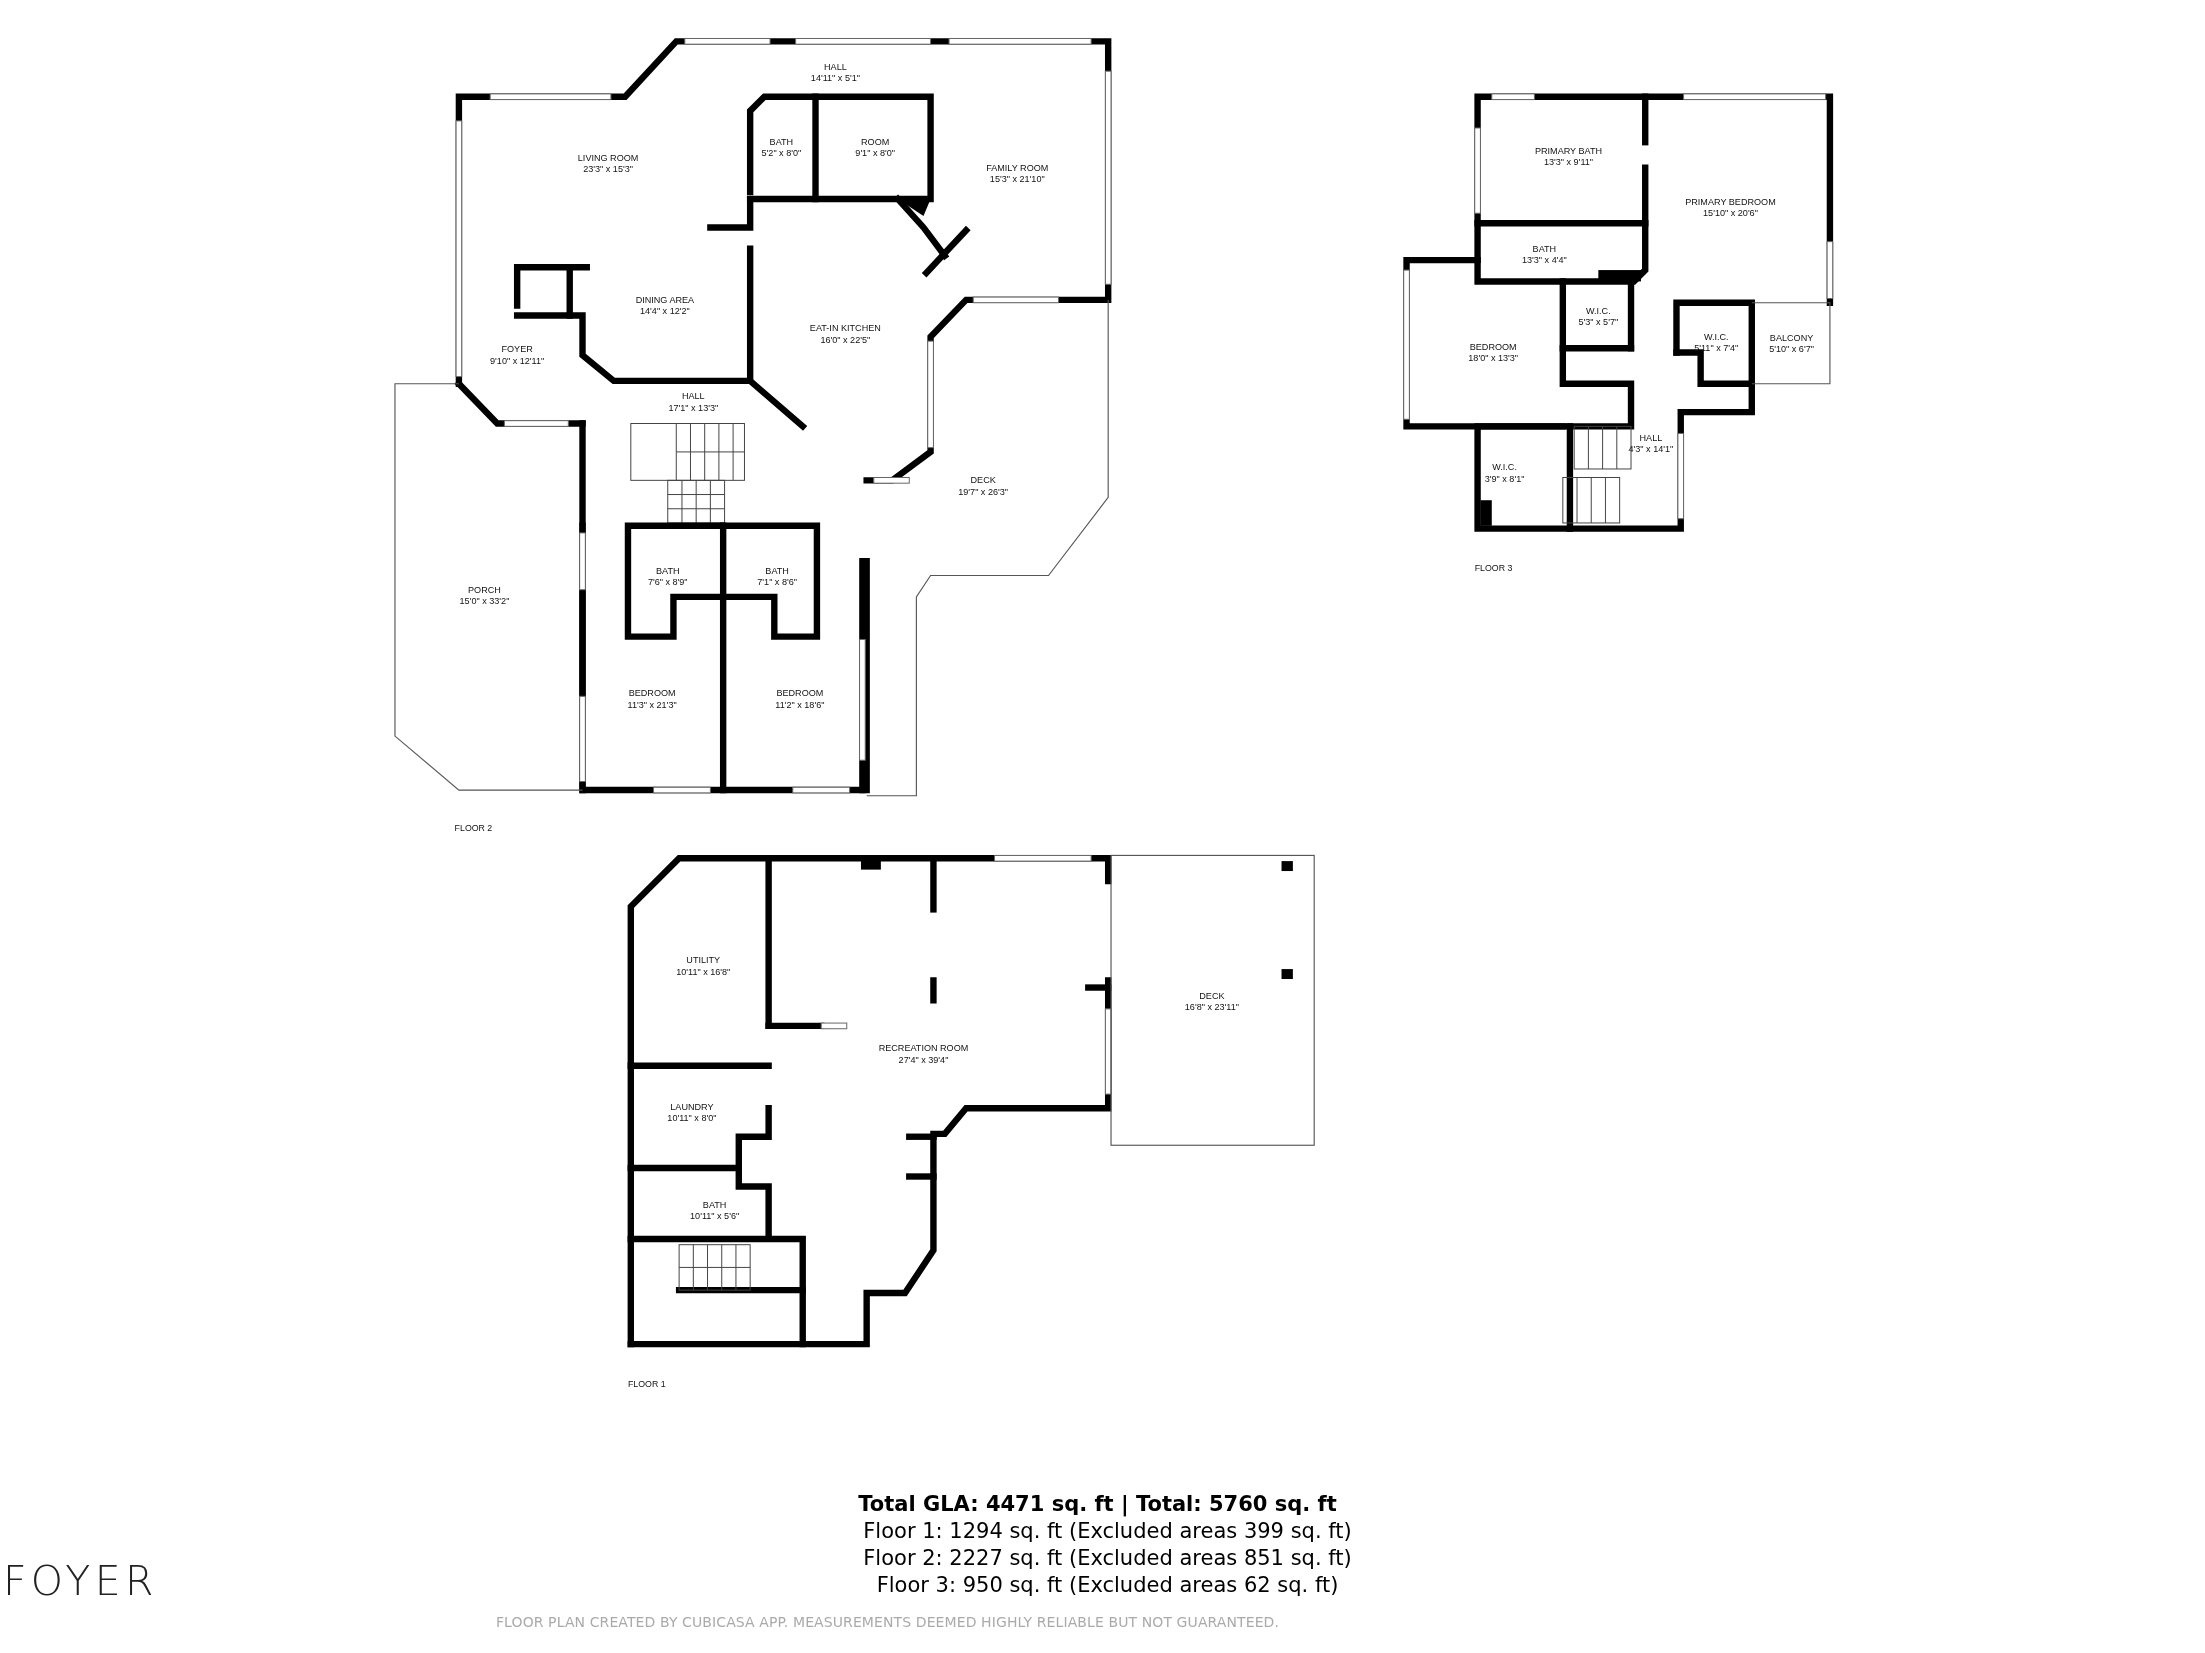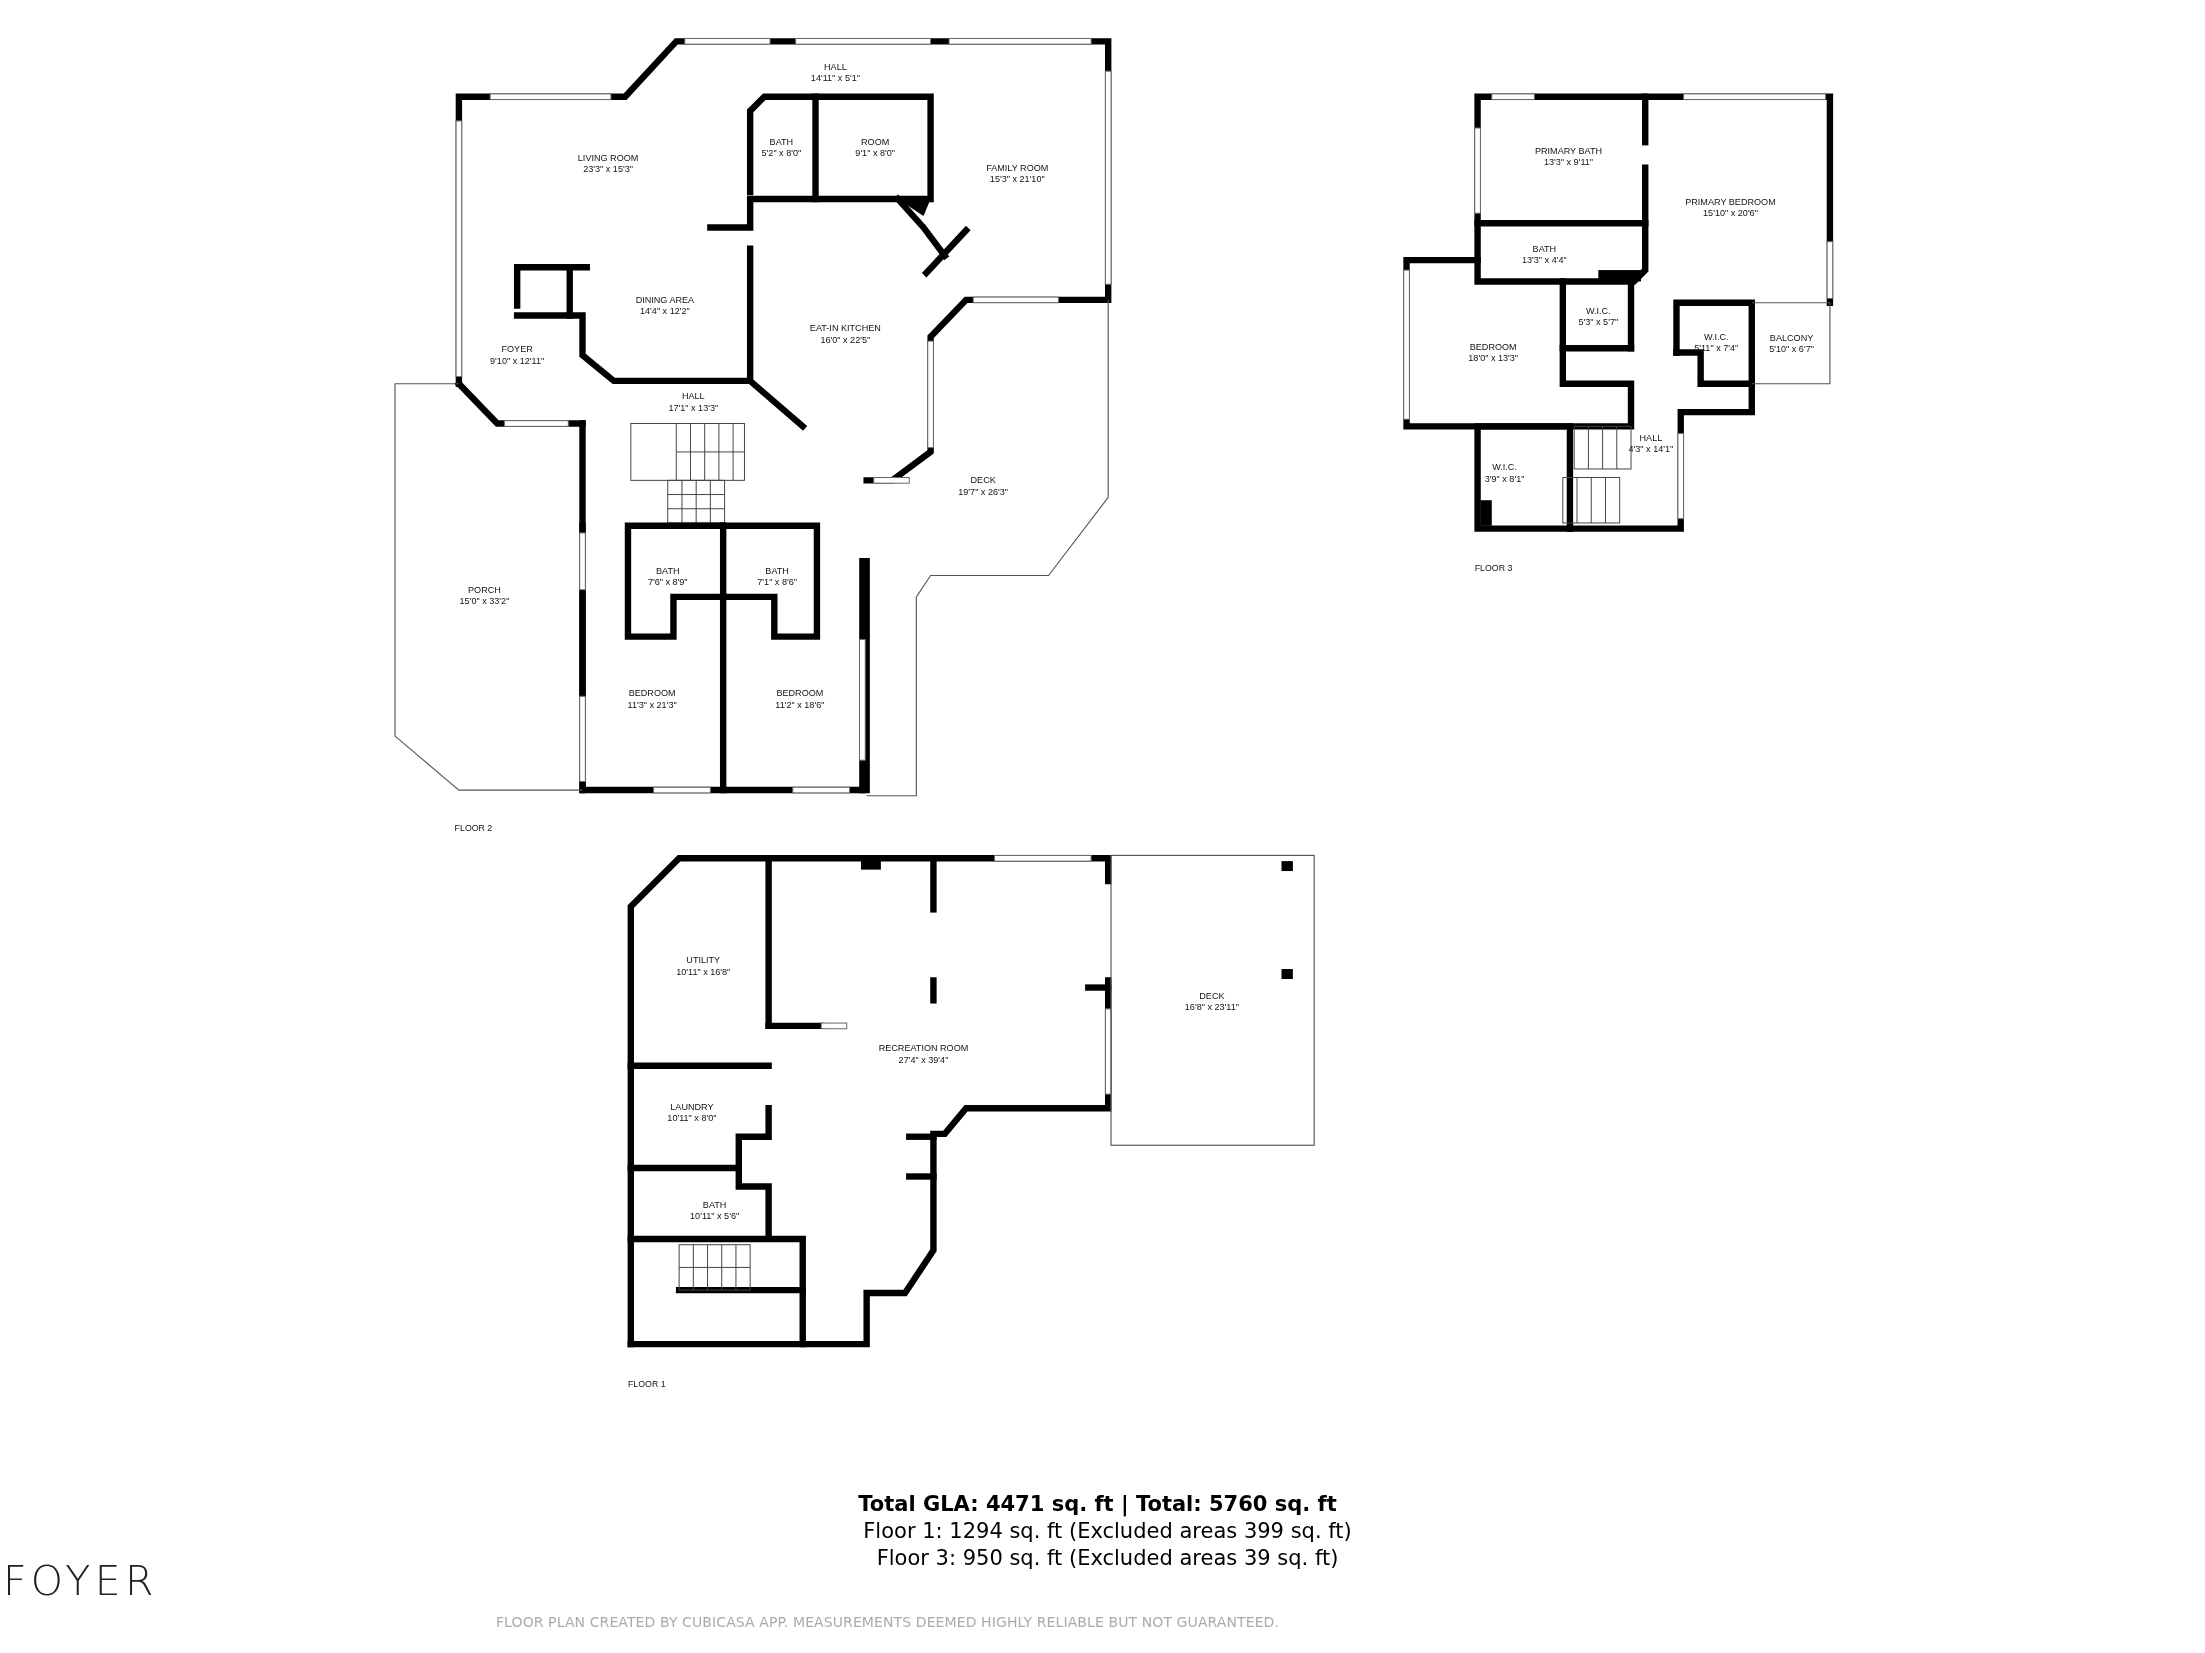--- a/index.html
+++ b/index.html
@@ -216,19 +216,20 @@
     <text class="room-dim" x="487" y="789"><tspan>10'11" x 8'0"</tspan></text>
     <text class="room-name" x="503" y="850"><tspan>BATH</tspan></text>
     <text class="room-dim" x="503" y="858"><tspan>10'11" x 5'6"</tspan></text>
     <text class="floor-label" x="442" y="976"><tspan>FLOOR 1</tspan></text>
   </g>
 </svg>
 
 <div class="summary">
   <div class="total">Total GLA: 4471 sq. ft | Total: 5760 sq. ft</div>
   <div class="line">Floor 1: 1294 sq. ft (Excluded areas 399 sq. ft)</div>
-  <div class="line">Floor 3: 950 sq. ft (Excluded areas 39 sq. ft)</div>
+  <div class="line">Floor 2: 2227 sq. ft (Excluded areas 851 sq. ft)</div>
+  <div class="line">Floor 3: 950 sq. ft (Excluded areas 62 sq. ft)</div>
 </div>
 
 <div class="disclaimer">FLOOR PLAN CREATED BY CUBICASA APP. MEASUREMENTS DEEMED HIGHLY RELIABLE BUT NOT GUARANTEED.</div>
 
 <div class="logo">FOYER</div>
 
 
 </body></html>

